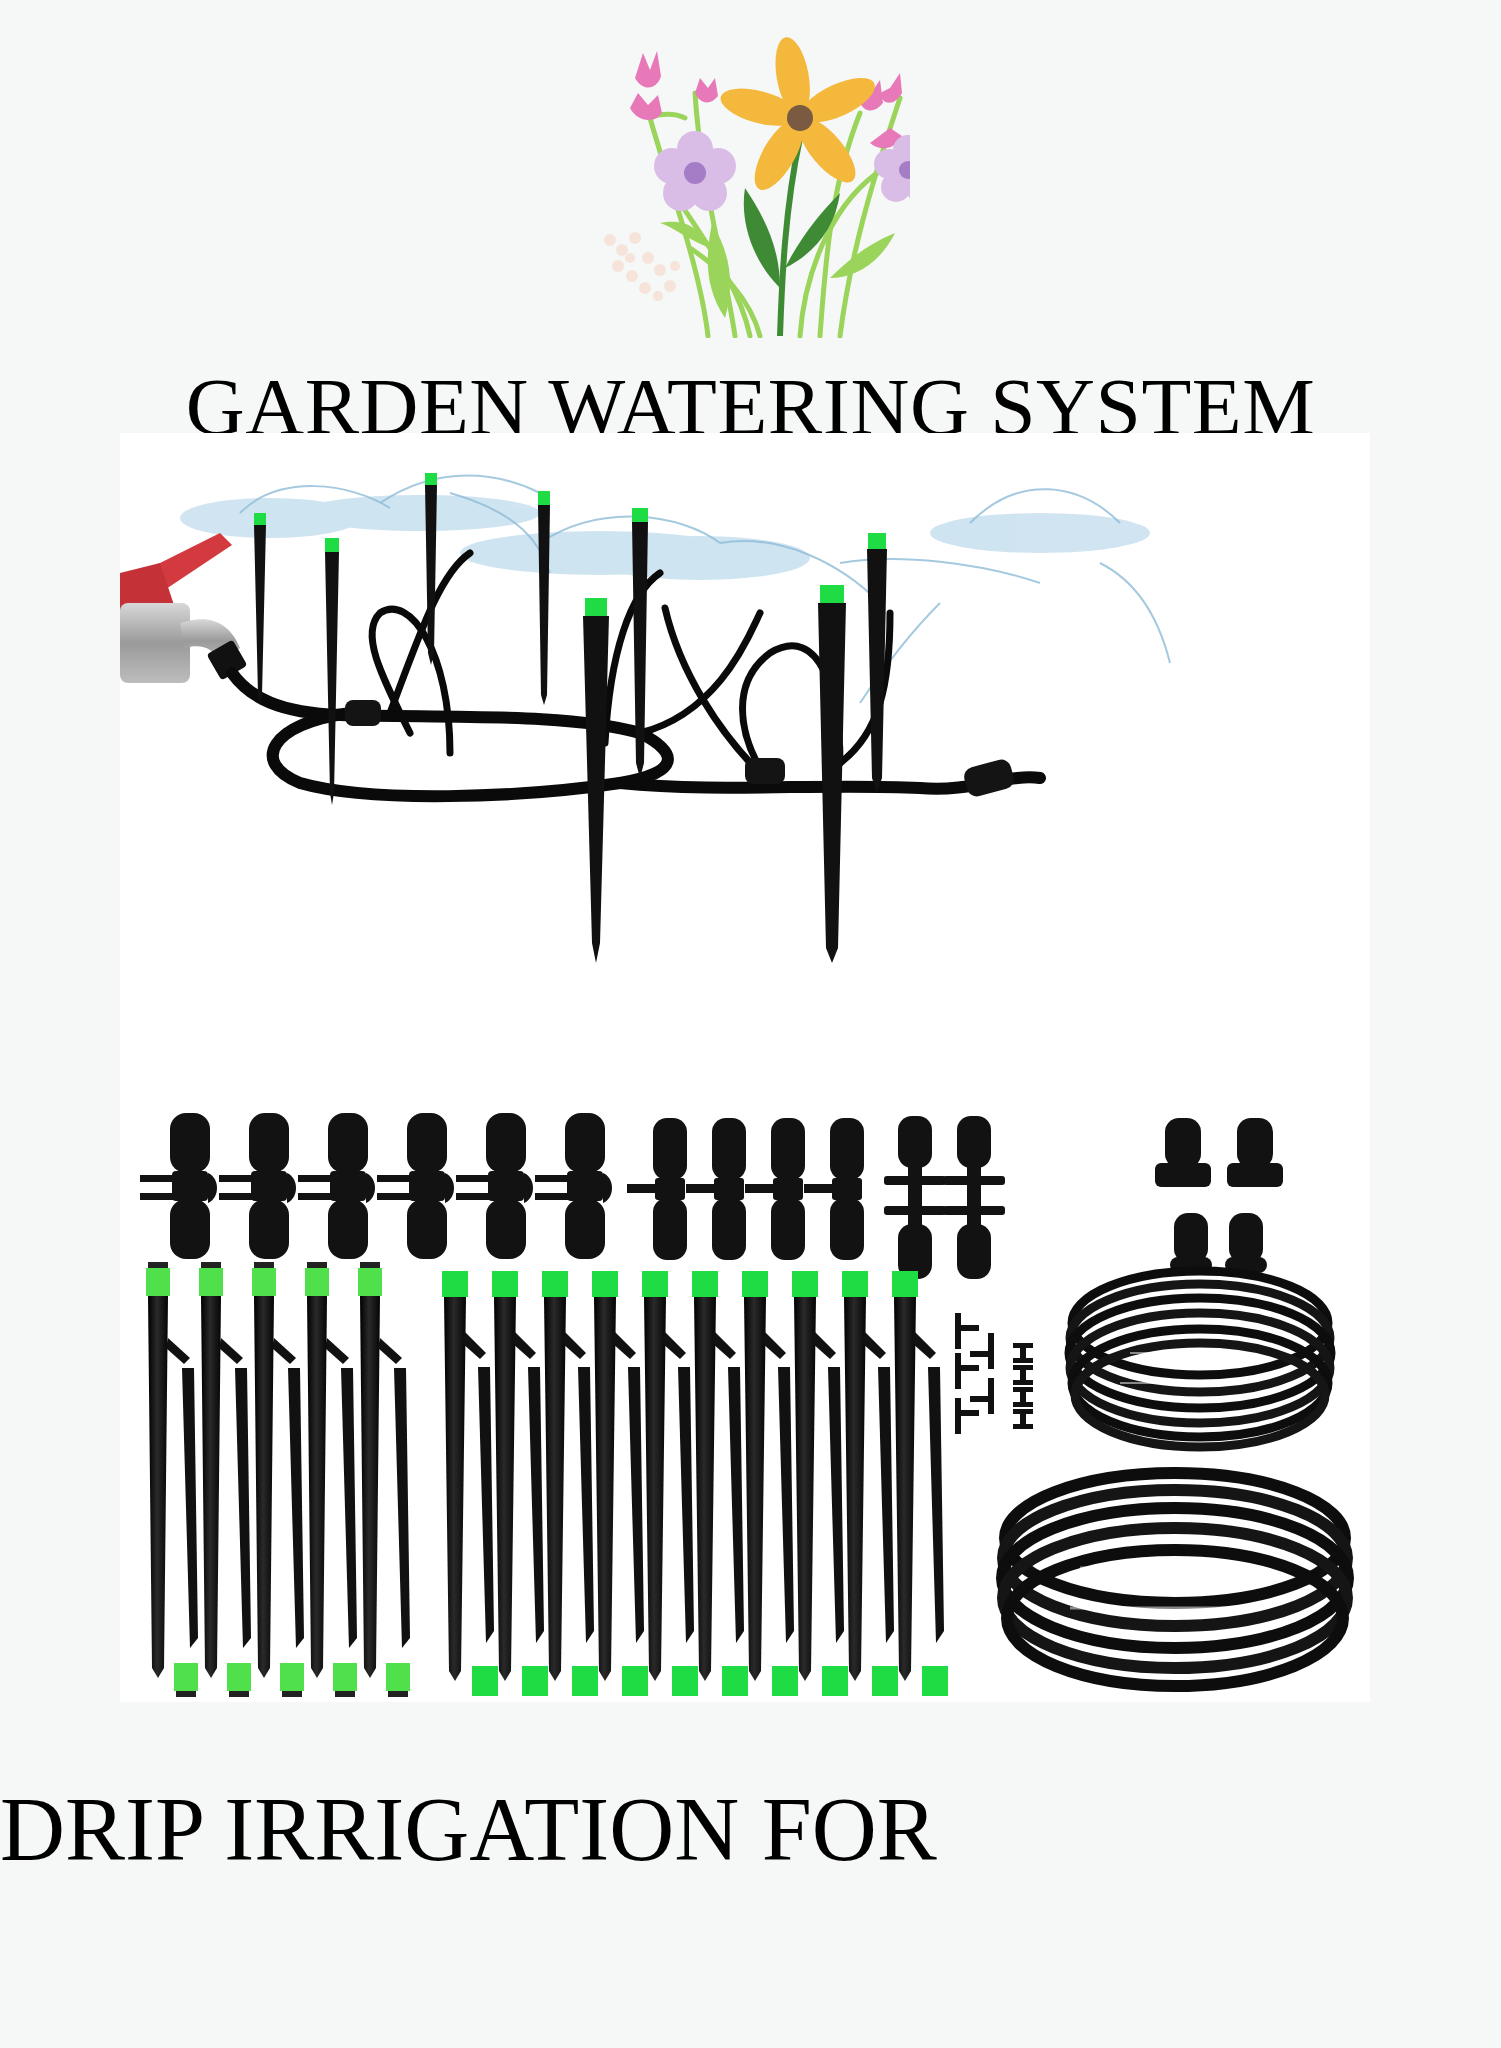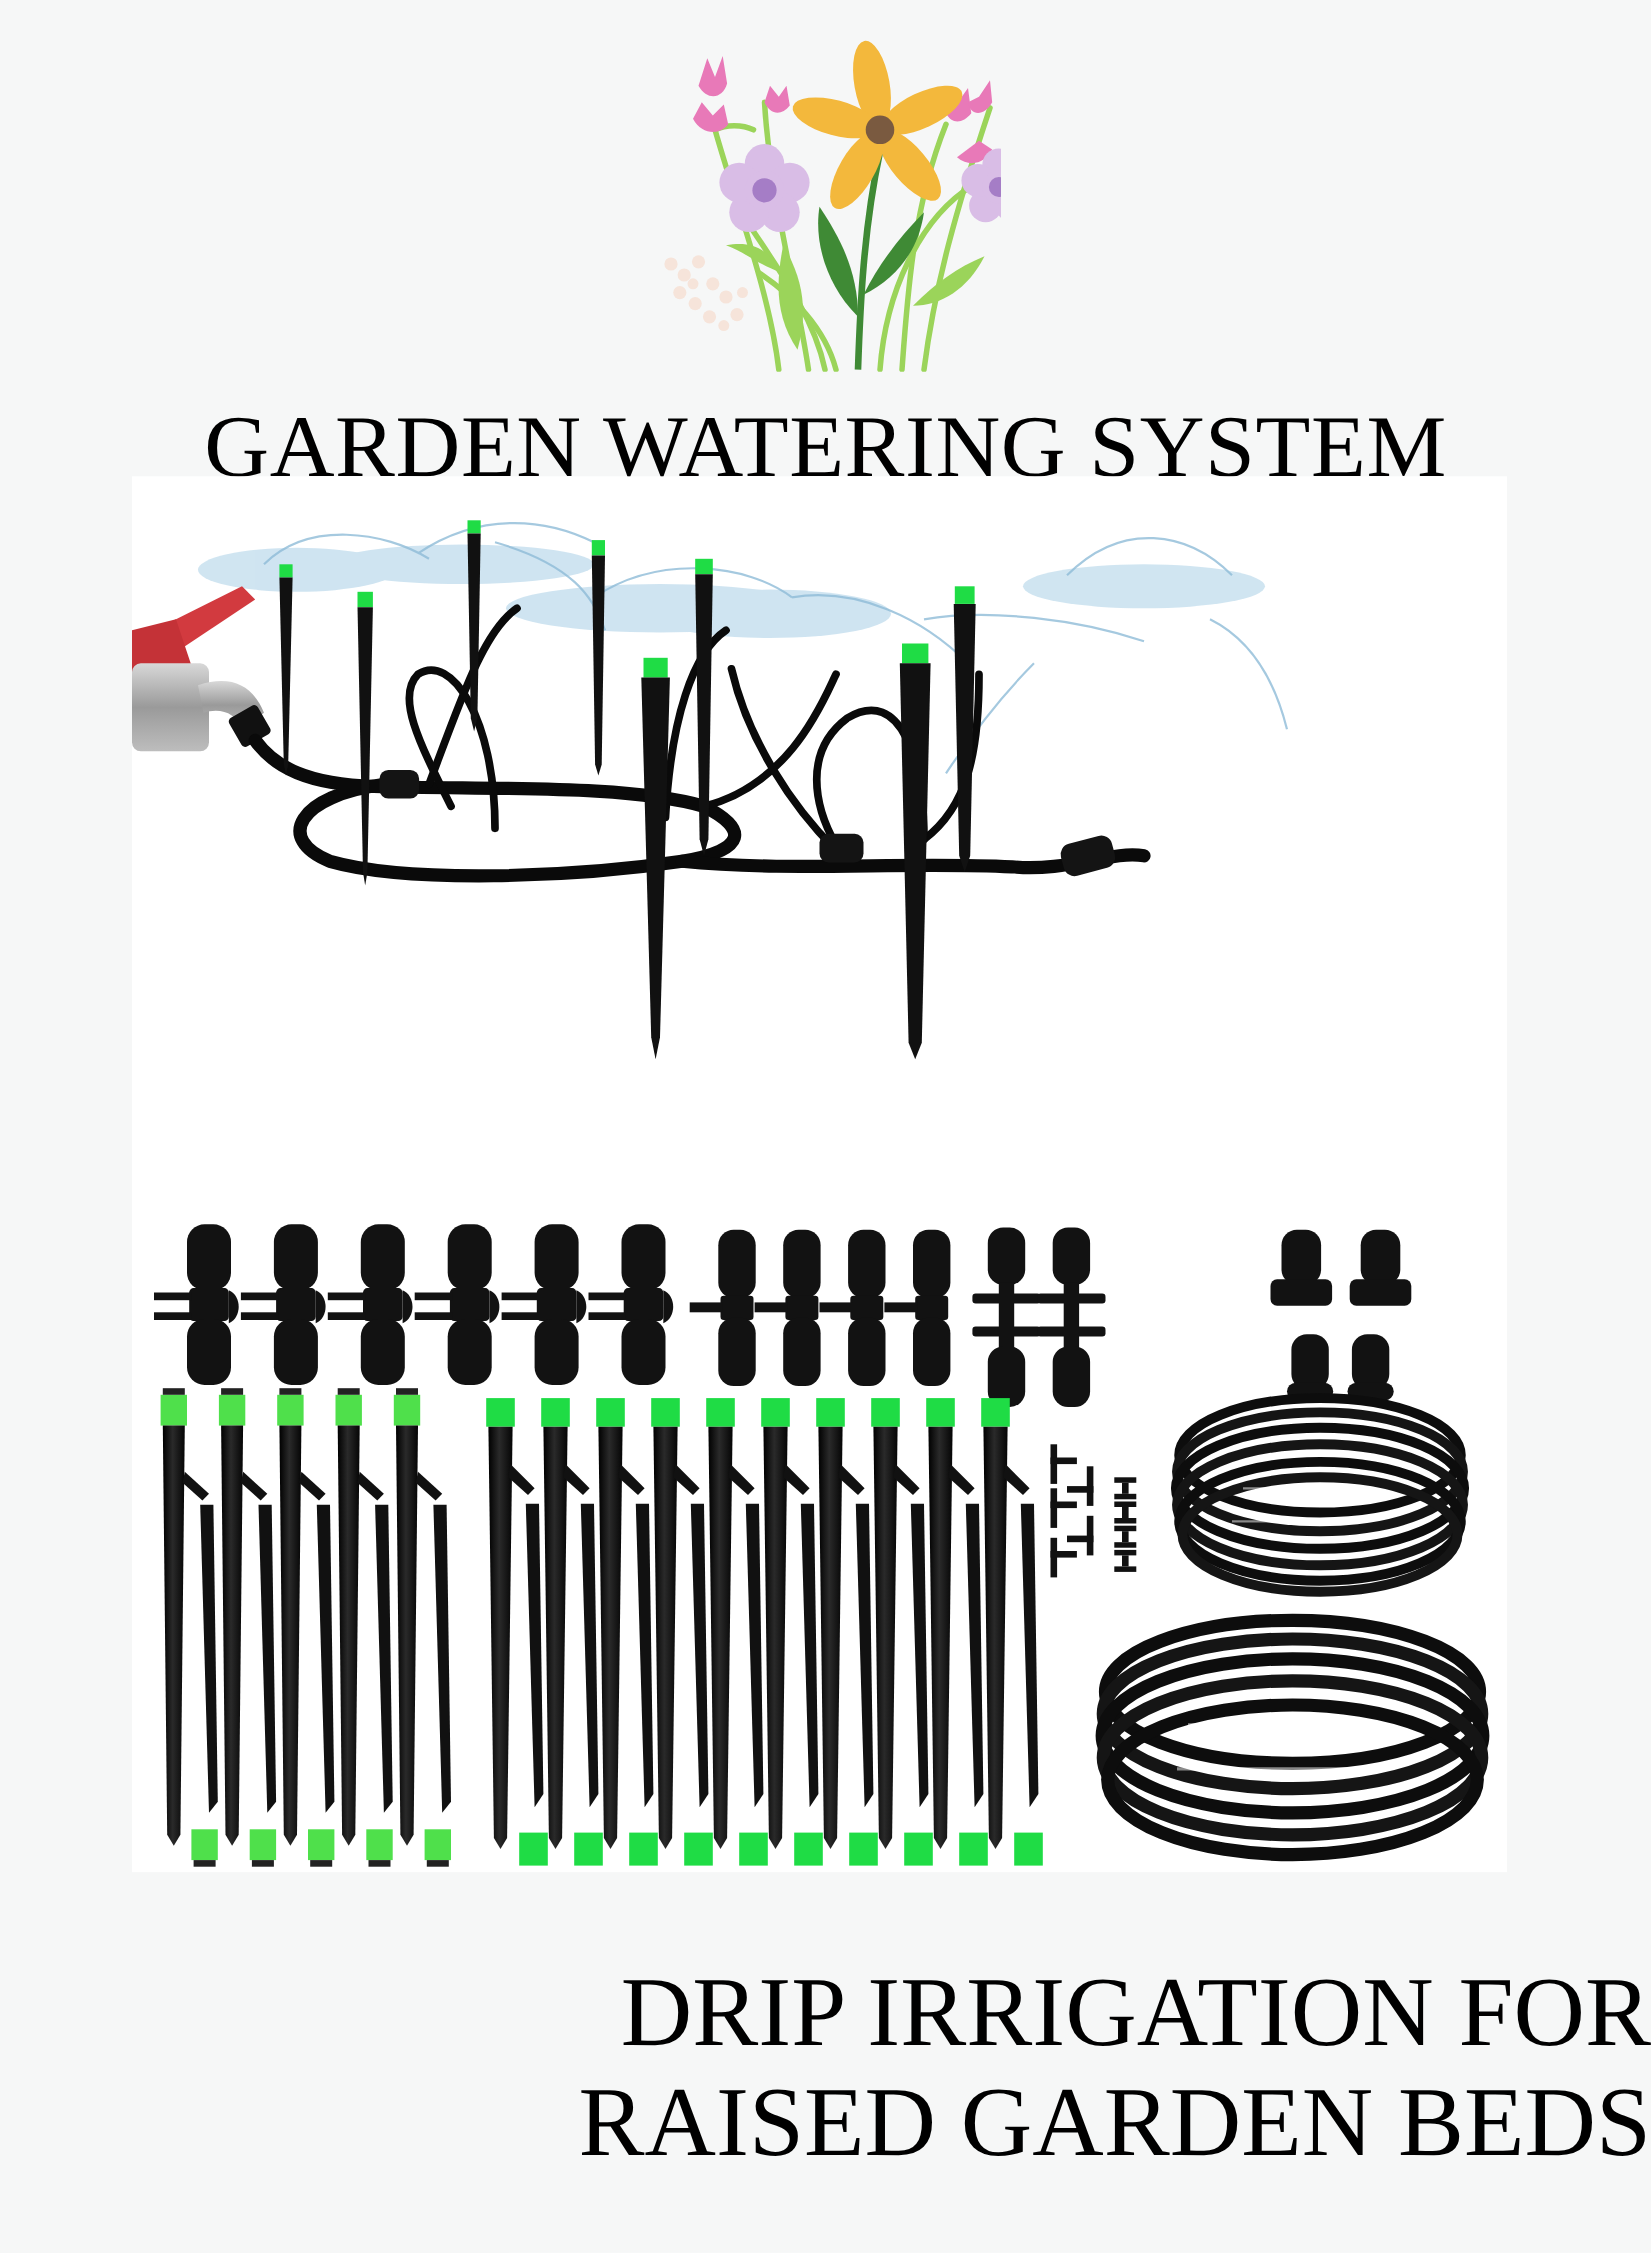--- a/index.html
+++ b/index.html
@@ -17,21 +17,21 @@
     letter-spacing:0.5px; font-weight:400;
     transform:scaleX(1.02);
   }
   .panel {
     position:absolute; left:120px; top:433px; width:1250px; height:1269px;
     background:#ffffff; overflow:hidden;
   }
   .panel svg { position:absolute; left:0; top:0; }
   .subtitle {
     position:absolute; left:0; width:1501px; top:1780px;
-    text-align:right; font-size:90px; line-height:100px; font-weight:400;
+    text-align:left; font-size:90px; line-height:100px; font-weight:400;
   }
   .subtitle span { display:block; }
 </style>
 </head>
 <body>
 
 <div class="flowers">
   <svg width="310" height="320" viewBox="0 0 310 320">
 
     <g stroke="#9bd45a" stroke-width="5" fill="none" stroke-linecap="round">
@@ -506,14 +506,13 @@
       <ellipse cx="1055" cy="1165" rx="172" ry="70" stroke="#151515"></ellipse>
       <ellipse cx="1055" cy="1185" rx="168" ry="68" stroke="#0d0d0d"></ellipse>
       <path d="M960 1135 L1120 1135" stroke="#ffffff" stroke-width="3" opacity="0.5"></path>
       <path d="M950 1175 L1110 1175" stroke="#ffffff" stroke-width="3" opacity="0.5"></path>
     </g>
   </svg>
 </div>
 
 <div class="subtitle">
   <span>DRIP IRRIGATION FOR</span>
-  <span>RAISED GARDEN BEDS</span>
 </div>
 
 </body></html>

